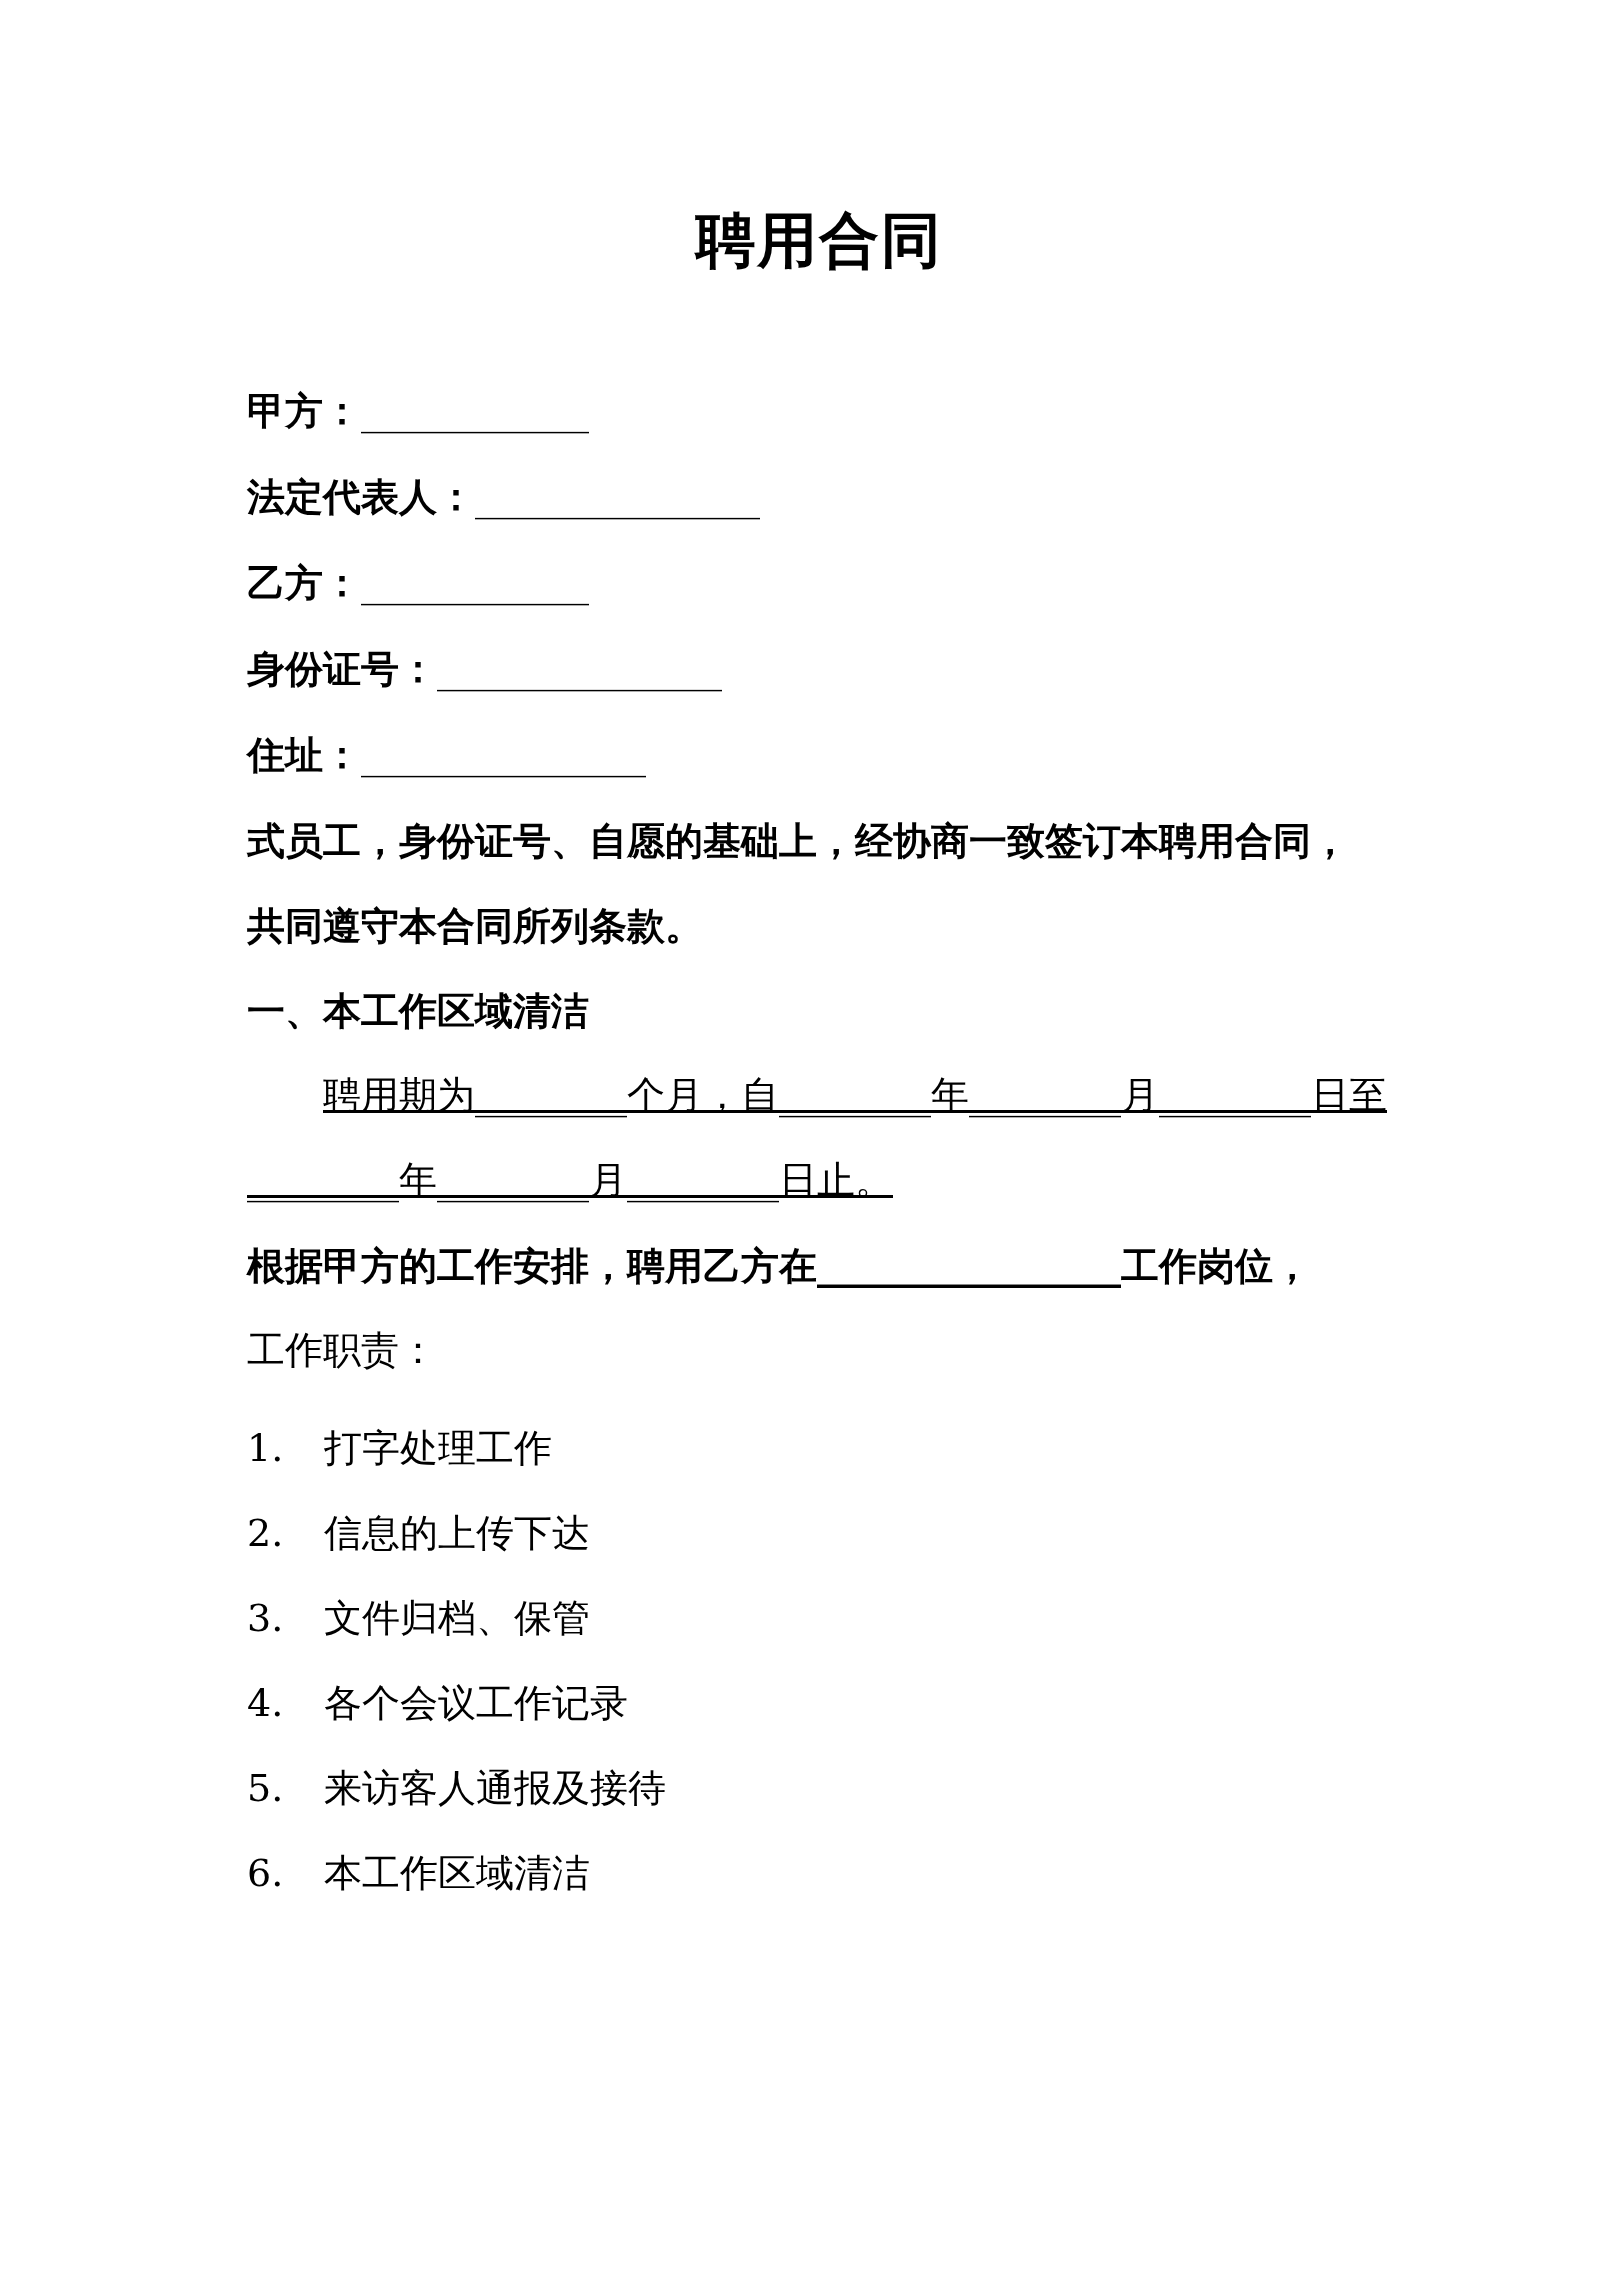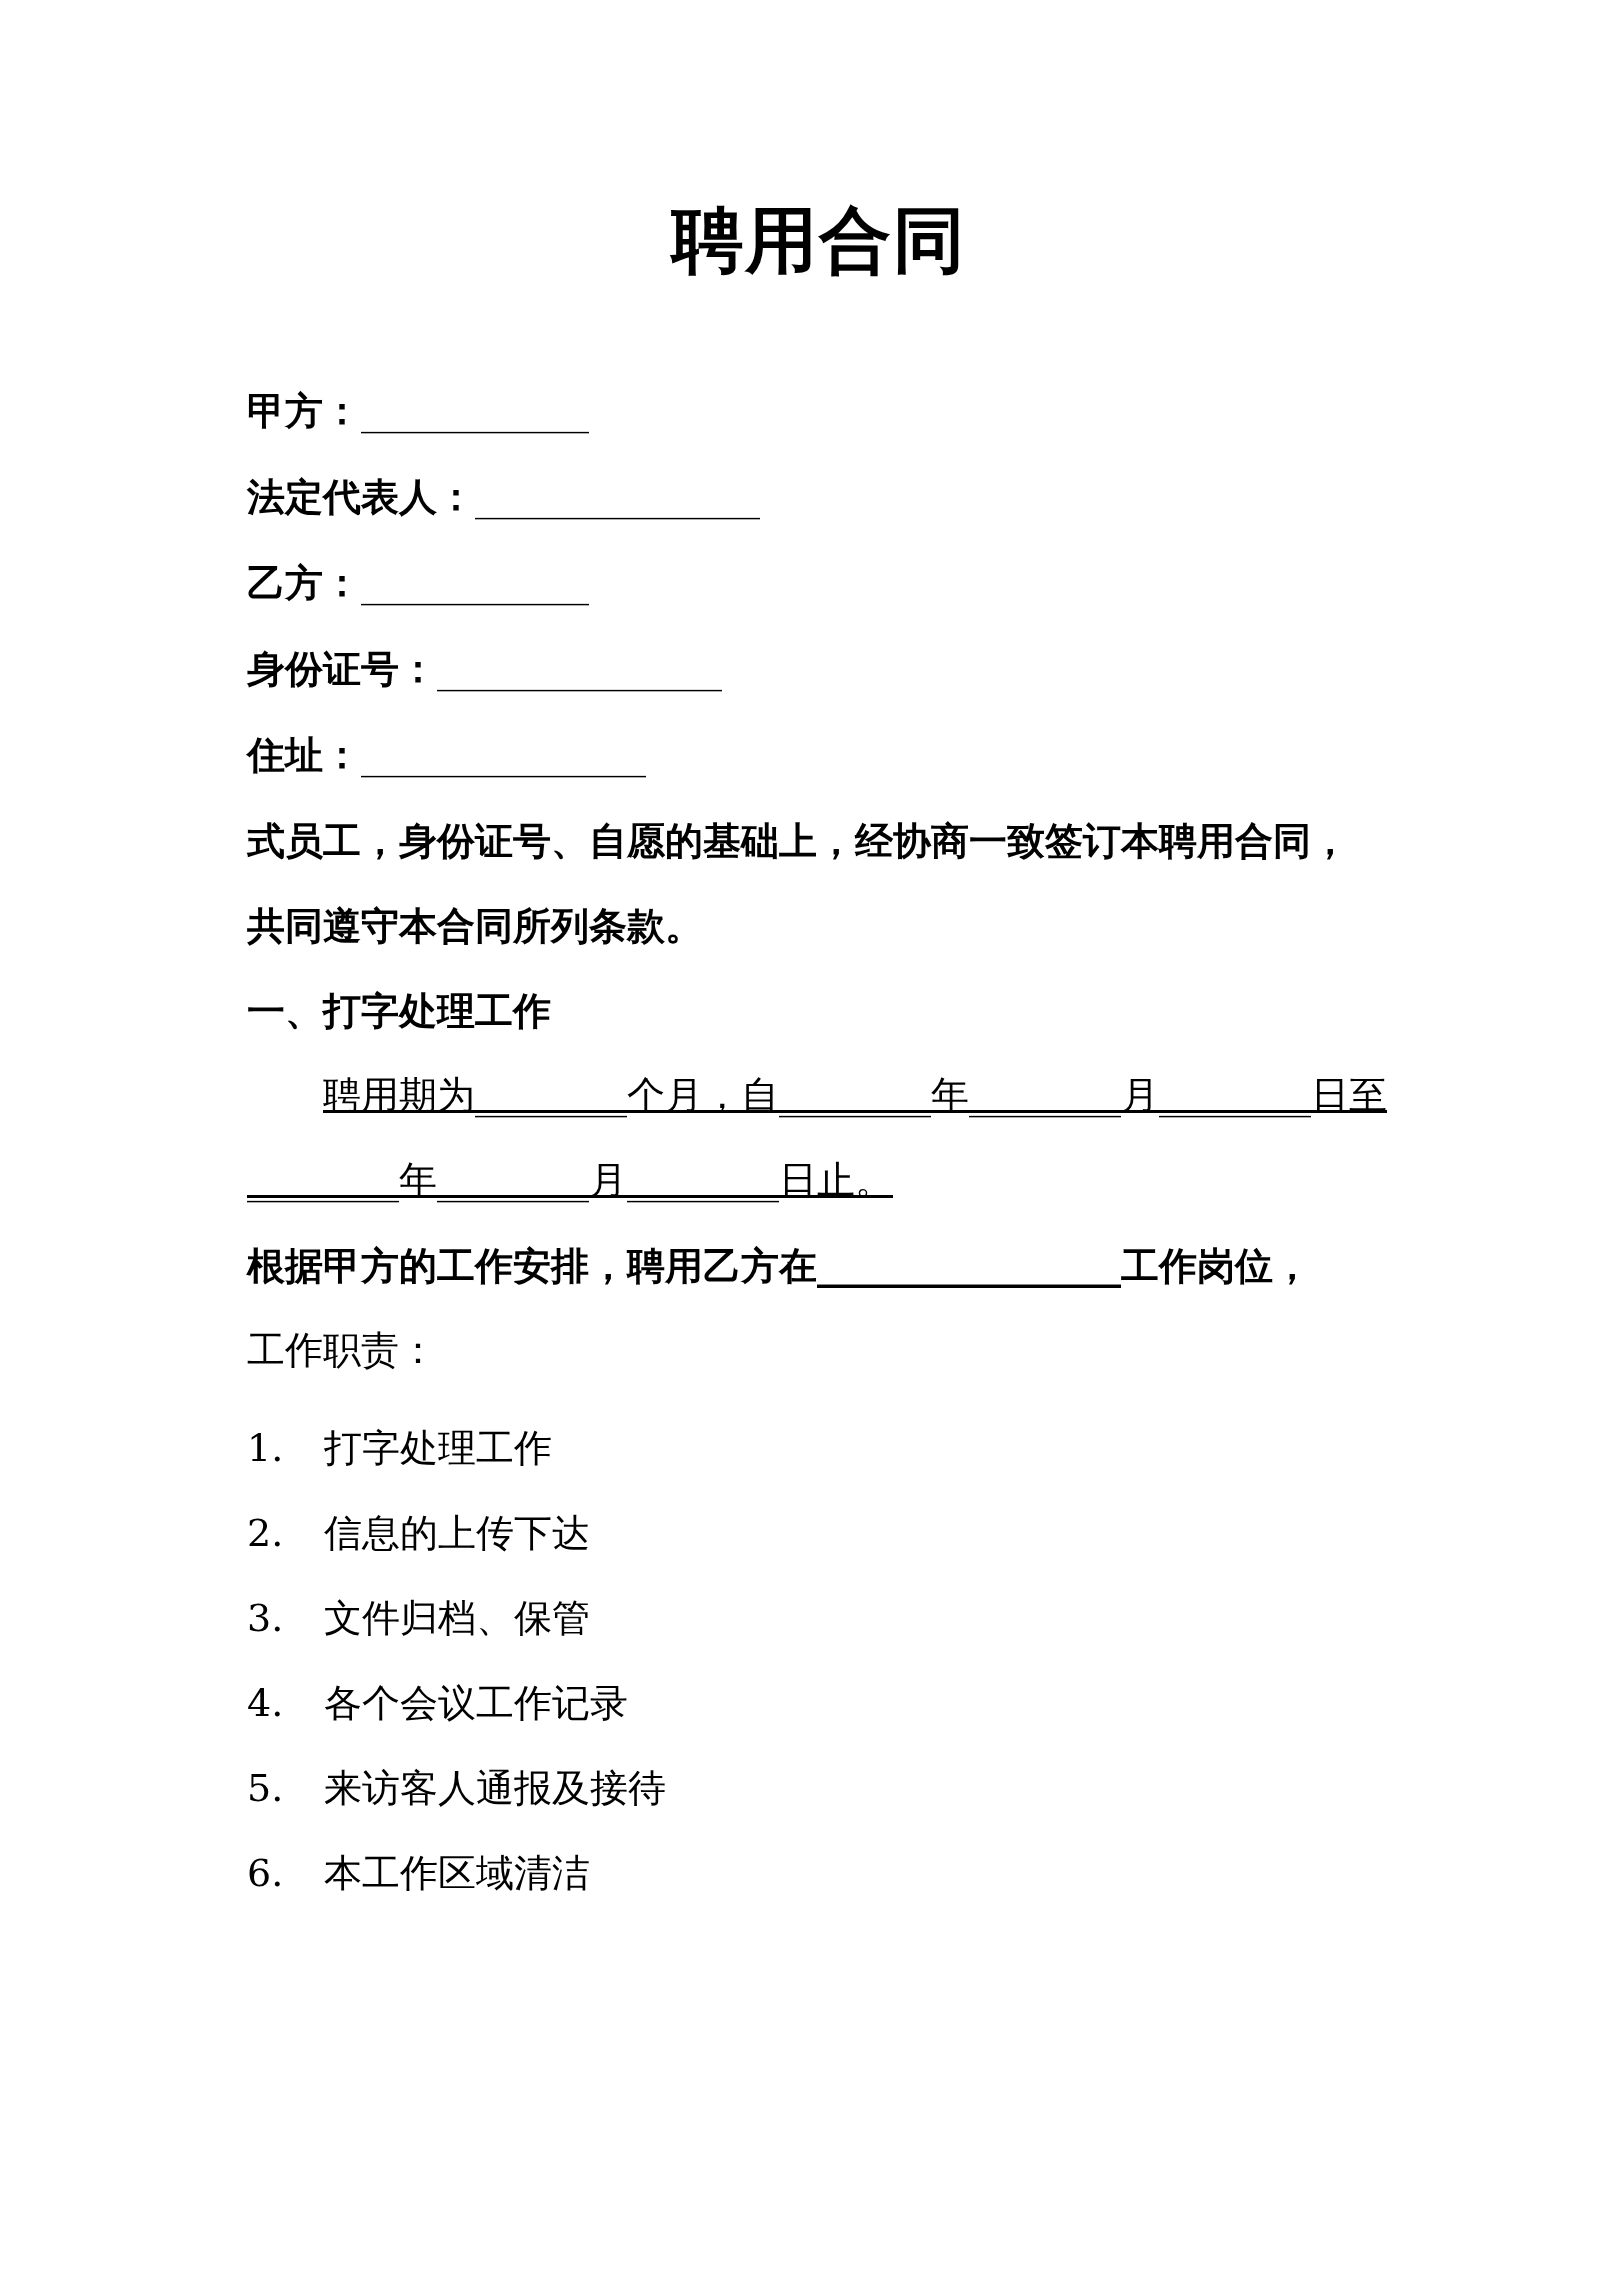--- a/index.html
+++ b/index.html
@@ -14,21 +14,21 @@
     font-size: 38px;
     overflow: hidden;
   }
   .content {
     position: absolute;
     left: 247px;
     top: 198px;
     width: 1144px;
   }
   .doc-title {
-    font-size: 72px;
+    font-size: 60px;
     font-weight: 700;
     line-height: 84px;
     text-align: center;
     margin-bottom: 86px;
     letter-spacing: 1.8px;
     white-space: nowrap;
   }
   .field-line {
     line-height: 85px;
     font-weight: 700;
@@ -102,21 +102,21 @@
       <div class="field-line">
         <span>住址：</span><span class="blank">_______________</span>
       </div>
     </div>
 
     <div class="intro">
       <div class="line">式员工，身份证号、自愿的基础上，经协商一致签订本聘用合同，</div>
       <div class="line">共同遵守本合同所列条款。</div>
     </div>
 
-    <div class="section-heading">一、打字处理工作</div>
+    <div class="section-heading">一、本工作区域清洁</div>
 
     <div class="term">
       <div class="line first">聘用期为________个月，自________年________月________日至</div>
       <div class="line">________年________月________日止。</div>
     </div>
 
     <div class="assignment-line">根据甲方的工作安排，聘用乙方在________________工作岗位，</div>
 
     <div class="duties-label">工作职责：</div>
 

